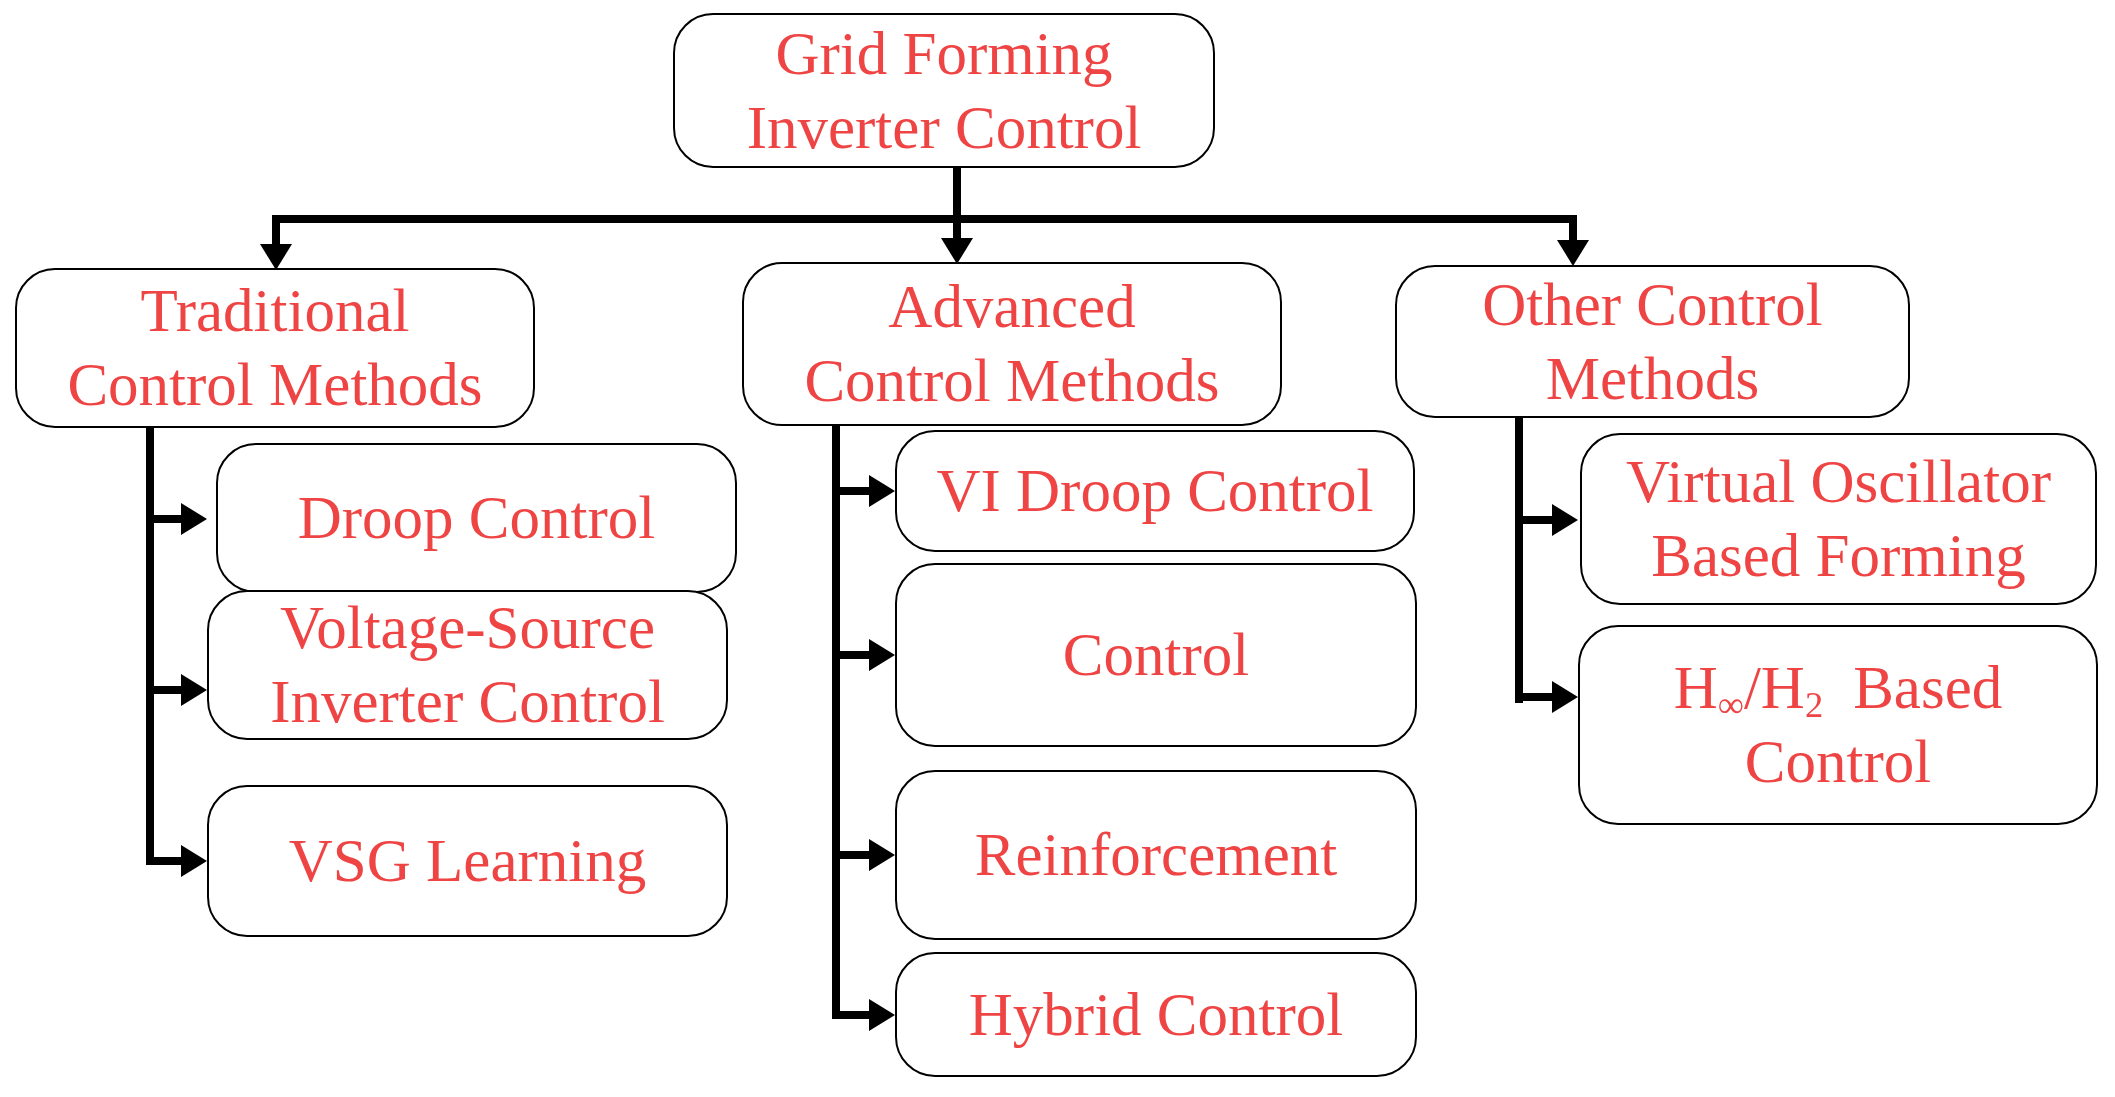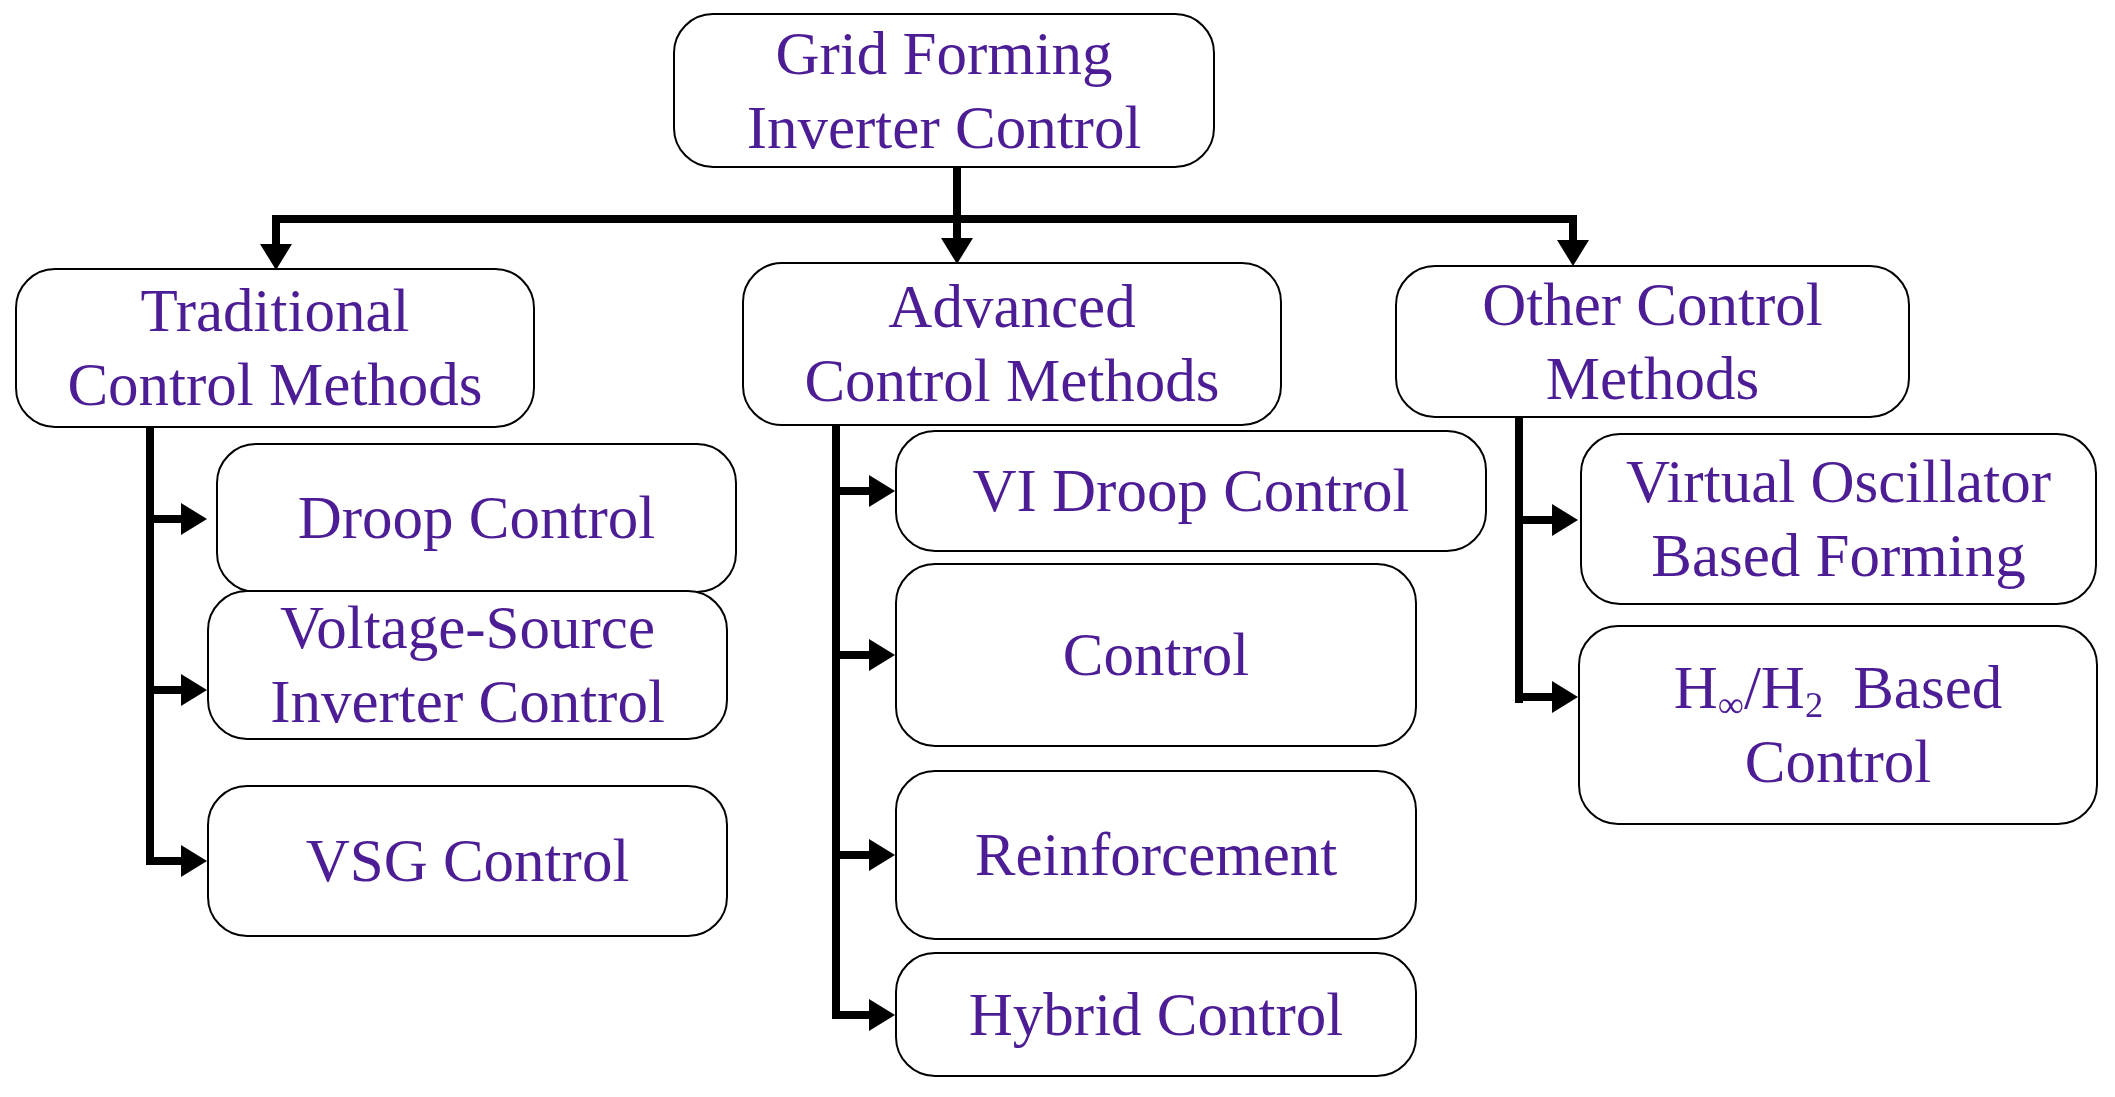--- a/index.html
+++ b/index.html
@@ -2,21 +2,21 @@
 <html><head>
 <meta charset="utf-8">
 <style>
   html,body{margin:0;padding:0;background:#ffffff;}
   .stage{
     position:relative;
     width:2115px;height:1097px;
     background:#ffffff;
     overflow:hidden;
     font-family:"Liberation Serif","DejaVu Serif",serif;
-    color:#4c1d95;
+    color:#ef4444;
   }
   .node{
     position:absolute;
     box-sizing:border-box;
     border:2px solid #000;
     border-radius:40px;
     background:#fff;
     display:flex;
     flex-direction:column;
     align-items:center;
@@ -102,24 +102,24 @@
   <div class="node" style="left:216px;top:443px;width:521px;height:150px">
     <span>Droop Control</span>
   </div>
 
   <div class="node" style="left:207px;top:590px;width:521px;height:150px">
     <span>Voltage-Source</span>
     <span>Inverter Control</span>
   </div>
 
   <div class="node" style="left:207px;top:785px;width:521px;height:152px">
-    <span>VSG Control</span>
+    <span>VSG Learning</span>
   </div>
 
-  <div class="node" style="left:895px;top:430px;width:592px;height:122px">
+  <div class="node" style="left:895px;top:430px;width:520px;height:122px">
     <span>VI Droop Control</span>
   </div>
 
   <div class="node" style="left:895px;top:563px;width:522px;height:184px">
     <span>Control</span>
   </div>
 
   <div class="node" style="left:895px;top:770px;width:522px;height:170px">
     <span>Reinforcement</span>
   </div>

